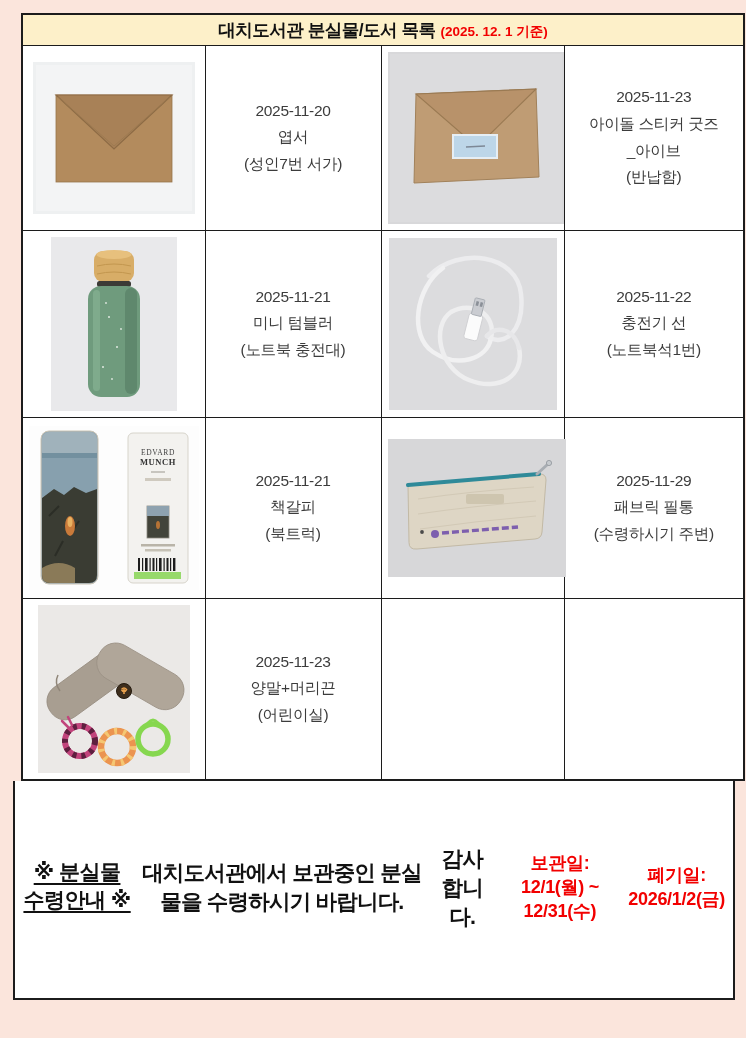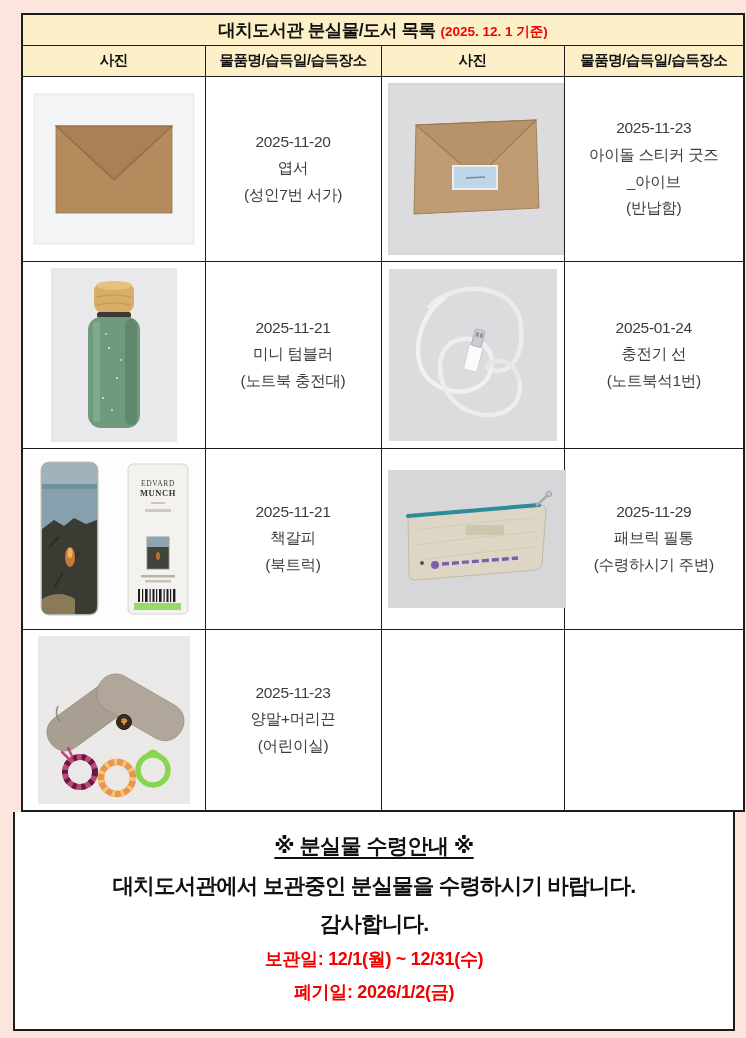--- a/index.html
+++ b/index.html
@@ -33,21 +33,21 @@
   .item-row td{height:181px;background:var(--panel_bg);}
   td.photo-cell{text-align:center;vertical-align:middle;padding:6px;}
   td.photo-cell svg{display:block;margin:0 auto;}
   td.desc-cell{
     text-align:center;vertical-align:middle;
     font-size:15.5px;line-height:1.72;color:var(--text_dark);letter-spacing:-0.3px;
   }
   .notice{
     width:722px;height:219px;background:var(--panel_bg);
     border:2px solid var(--border_col);border-top:0;
-    display:flex;flex-direction:column;justify-content:center;align-items:center;
+    display:flex;flex-direction:row;justify-content:center;align-items:center;
     gap:9px;text-align:center;padding:4px 8px 8px;
   }
   .notice-heading{
     font-size:21px;font-weight:800;letter-spacing:-0.5px;
     text-decoration:underline;text-underline-offset:4px;text-decoration-thickness:2px;
     margin-bottom:2px;
   }
   .notice-line{font-size:21.5px;font-weight:700;letter-spacing:-0.8px;}
   .notice-red{font-size:18px;font-weight:800;color:var(--accent_red);letter-spacing:-0.3px;}
   .bm-text{font-family:"Liberation Serif","DejaVu Serif",serif;}
@@ -65,26 +65,20 @@
         <col style="width:180px">
     </colgroup>
 
     <tbody>
         <tr class="title-row">
       <td colspan="4">
         <span class="doc-title">대치도서관 분실물/도서 목록</span><span class="title-date">(2025. 12. 1 기준)</span>
       </td>
     </tr>
 
-    <tr class="header-row">
-      <td>사진</td>
-      <td>물품명/습득일/습득장소</td>
-      <td>사진</td>
-      <td>물품명/습득일/습득장소</td>
-    </tr>
 
     <tr class="item-row">
       <td class="photo-cell">
         <svg width="162" height="152" viewBox="0 0 162 152">
           <rect width="162" height="152" fill="#eef0f1"></rect>
           <rect x="3" y="3" width="156" height="146" fill="#f3f4f5"></rect>
           <rect x="23" y="33" width="116" height="87" fill="#b38b5d" stroke="#97754c" stroke-width="0.8"></rect>
           <path d="M23 33 L81 87 L139 33 Z" fill="#a88157" stroke="#8d6b45" stroke-width="1.2"></path>
           <path d="M25 35 L81 84" stroke="#9a784f" stroke-width="0.8" fill="none"></path>
           <path d="M137 35 L81 84" stroke="#9a784f" stroke-width="0.8" fill="none"></path>
@@ -149,21 +143,21 @@
           </g>
           <g transform="rotate(14 84 90)">
             <rect x="77" y="76" width="14" height="26" rx="2.5" fill="#fbfbfb" stroke="#cfcfd2" stroke-width="0.9"></rect>
             <rect x="79" y="60" width="10" height="17" rx="1" fill="#caccd1" stroke="#a9adb4" stroke-width="0.9"></rect>
             <rect x="81" y="63" width="2.6" height="4.5" fill="#8b9098"></rect>
             <rect x="85.2" y="63" width="2.6" height="4.5" fill="#8b9098"></rect>
           </g>
         </svg>
       </td>
       <td class="desc-cell">
-        <div>2025-01-24</div>
+        <div>2025-11-22</div>
         <div>충전기 선</div>
         <div>(노트북석1번)</div>
       </td>
     </tr>
 
     <tr class="item-row">
       <td class="photo-cell">
         <svg width="170" height="164" viewBox="0 0 170 164">
           <rect width="170" height="164" fill="#fdfdfd"></rect>
 

